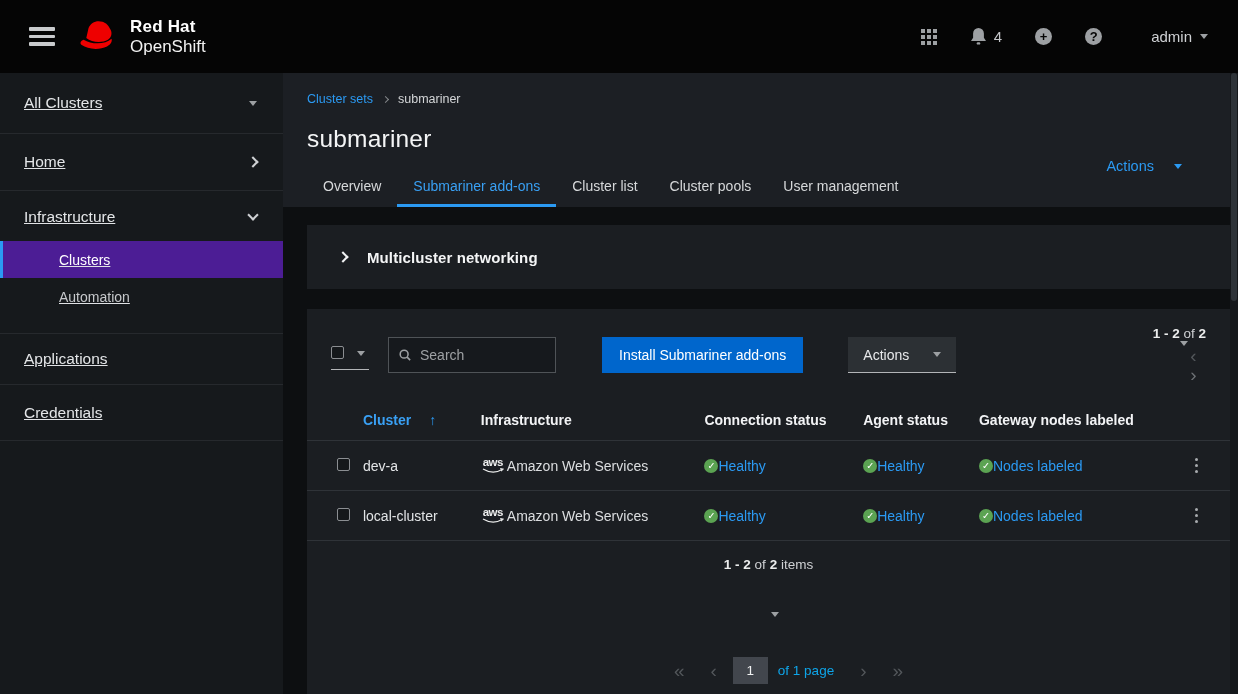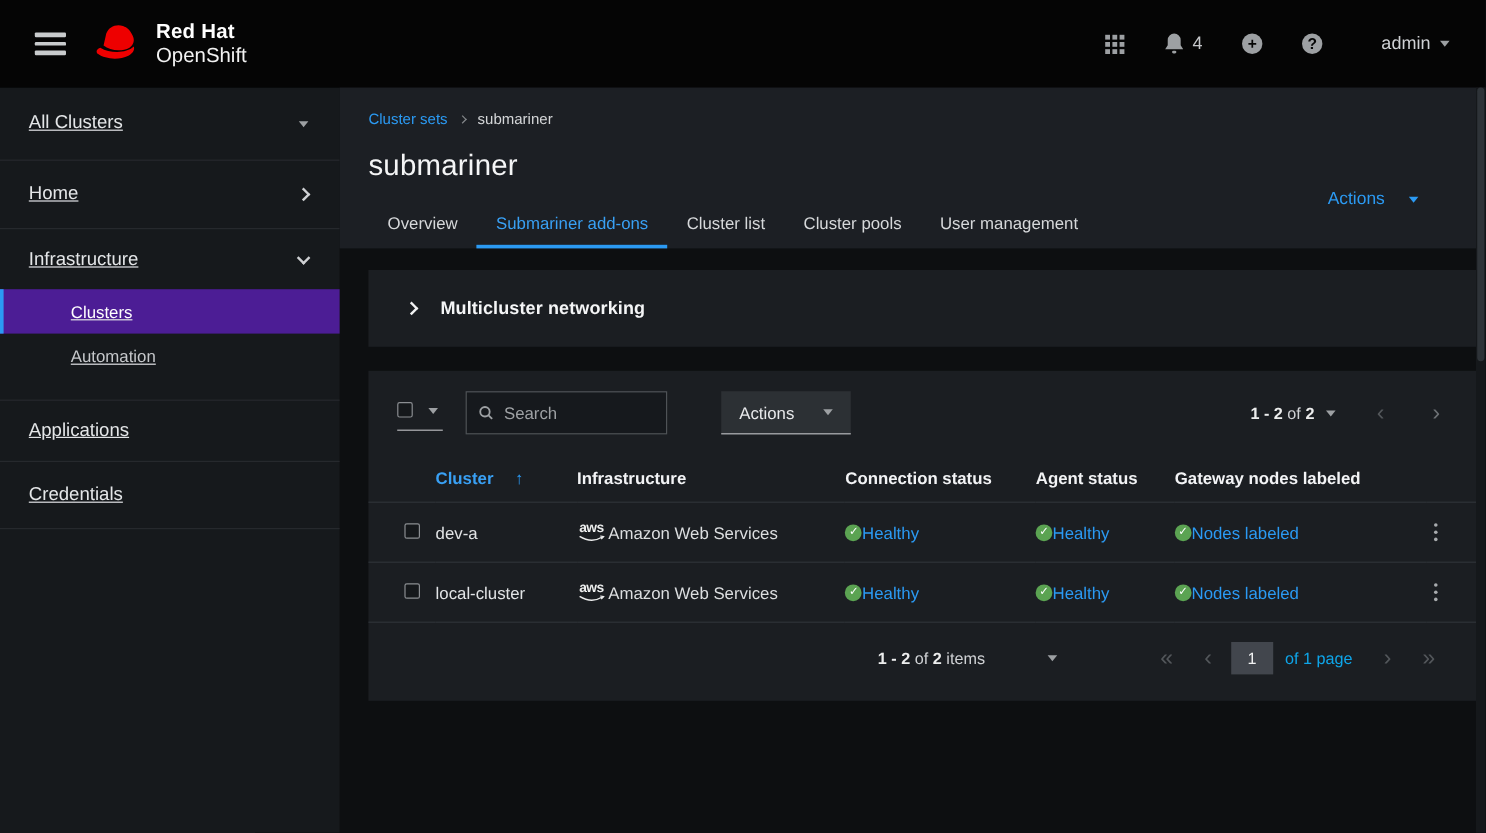--- a/index.html
+++ b/index.html
@@ -75,21 +75,21 @@
   .search-box { margin-left:19px; width:168px; height:36px; border:1px solid #4f5357; background:#16191d;
     display:flex; align-items:center; gap:9px; padding:0 10px; }
   .search-box input { background:transparent; border:0; outline:none; color:#c9cbce; font-size:14px; width:100%;
     font-family:"Liberation Sans", sans-serif; }
   .search-box input::placeholder { color:#9ea1a4; }
   .btn-primary { margin-left:46px; height:36px; background:#0066cc; color:#fff; border:0; cursor:pointer;
     padding:0 17px; font-size:14px; font-family:"Liberation Sans", sans-serif; }
   .btn-menu { margin-left:45px; height:36px; background:#2c3034; border:0; border-bottom:1px solid #b3b5b8;
     color:#e8e9eb; cursor:pointer; padding:0 15px; font-size:14px; display:flex; align-items:center; gap:24px;
     font-family:"Liberation Sans", sans-serif; }
-  .pager { margin-left:auto; display:flex; align-items:center; font-size:13.5px; color:#cfd1d4; }
+  .pager { margin-left:auto; display:flex; align-items:center; font-size:13.5px; color:#cfd1d4;flex-direction:column; }
   .pager b { font-weight:700; color:#eceded; }
   .pager .caret-down { margin-left:10px; }
   .pg-btn { background:none; border:0; cursor:pointer; color:#6d7175; font-size:19px; line-height:1; padding:0 6px; }
   .pg-btn.dim { color:#53575b; }
   .pager-top .pg-btn { margin-left:28px; }
   
   table { width:100%; border-collapse:collapse; font-size:14px; }
   thead th { text-align:left; font-weight:700; color:#f2f3f5; padding:13px 8px 12px 0; border-bottom:1px solid #2f3338; }
   th.sorted { color:#39a0f4; }
   .sort-arrow { color:#2b9af3; font-size:14px; margin-left:18px; }
@@ -239,20 +239,21 @@
             <span class="checkbox"></span>
             <span class="caret-down"></span>
           </button>
           <div class="search-box">
             <svg width="14" height="14" viewBox="0 0 14 14">
               <circle cx="6" cy="6" r="4.6" fill="none" stroke="#9ea1a4" stroke-width="1.8"></circle>
               <line x1="9.5" y1="9.5" x2="13" y2="13" stroke="#9ea1a4" stroke-width="1.8"></line>
             </svg>
             <input placeholder="Search" style="">
           </div>
+          <button class="btn-primary">Install Submariner add-ons</button>
           <button class="btn-menu">
             <span>Actions</span>
             <span class="caret-down"></span>
           </button>
           <div class="pager pager-top">
             <span><b>1 - 2</b>
               <span>of</span>
               <b>2</b></span>
             <span class="caret-down"></span>
             <button class="pg-btn dim">‹</button>

